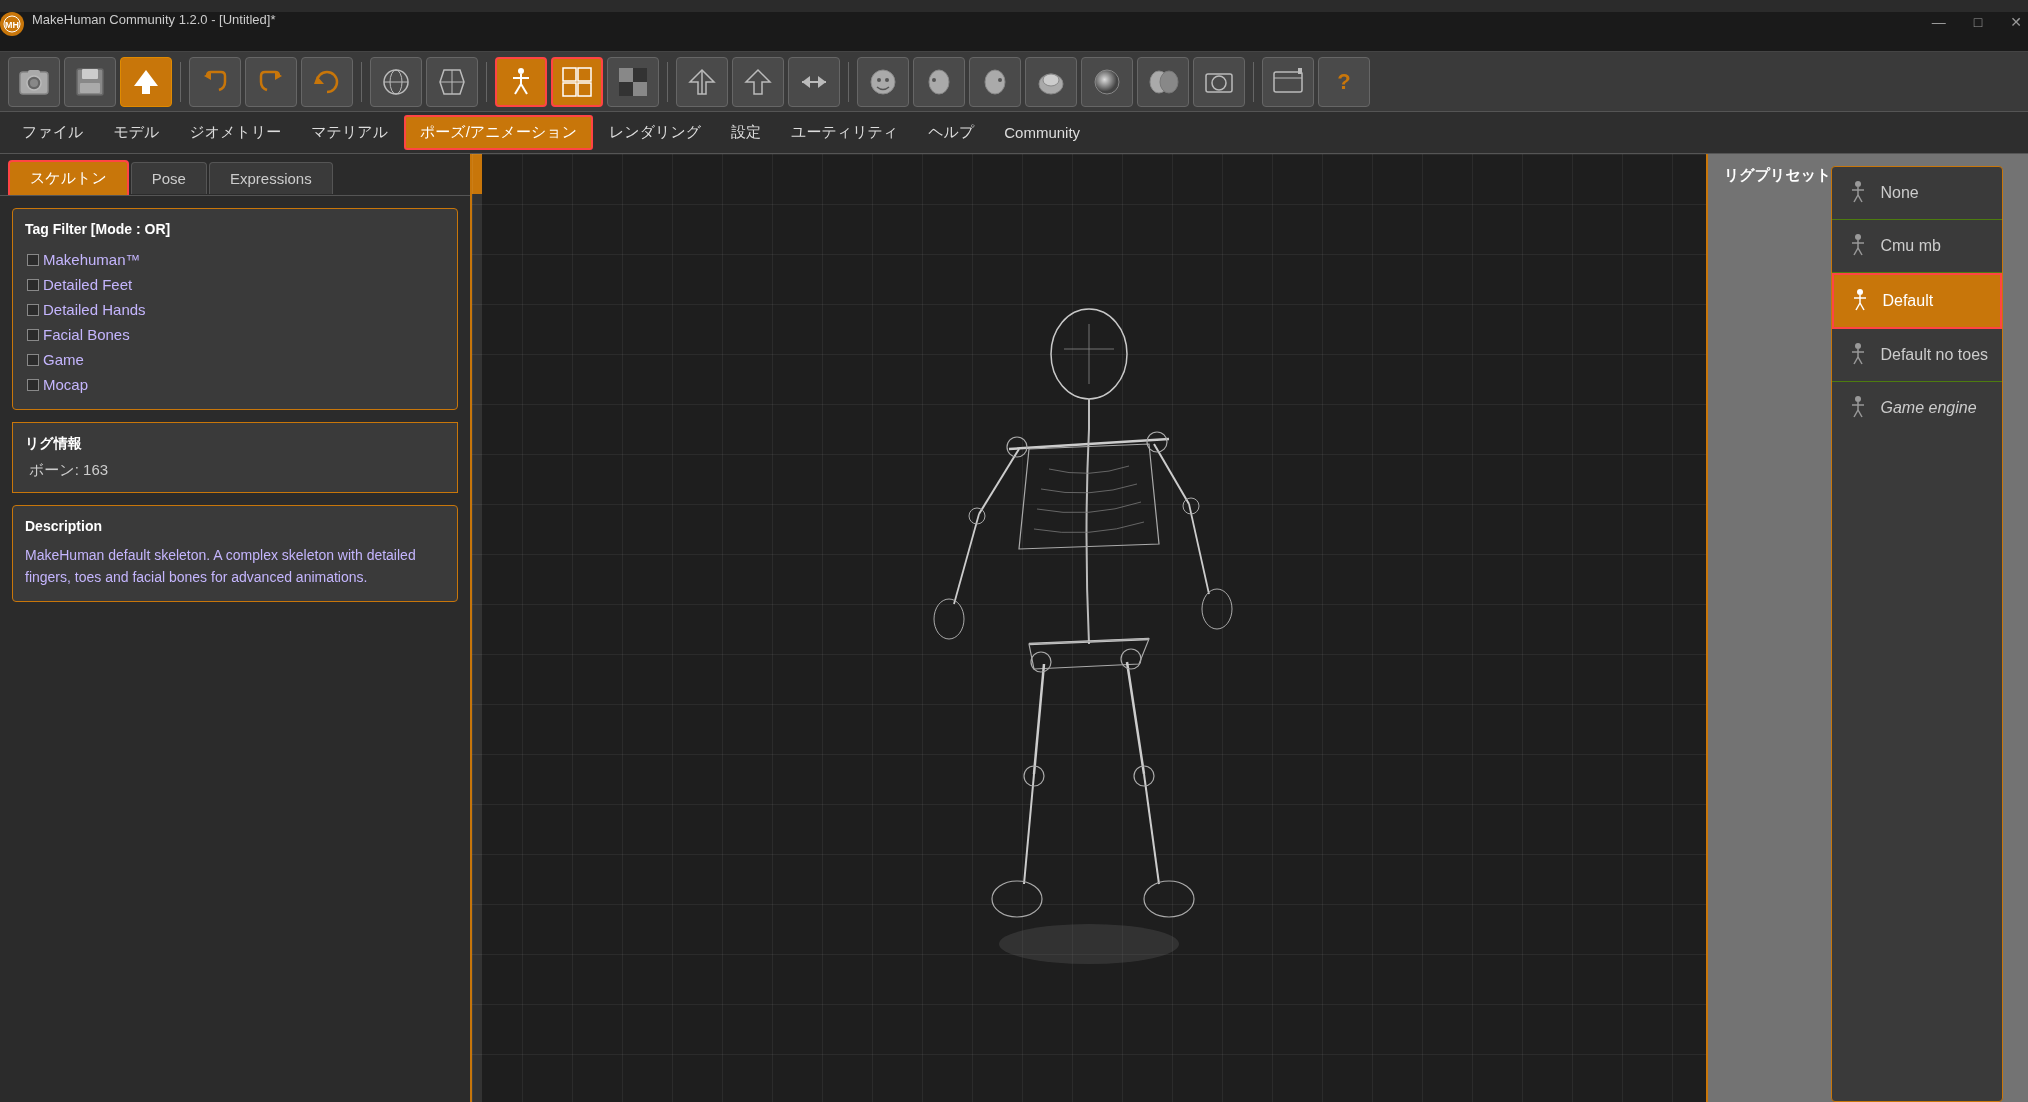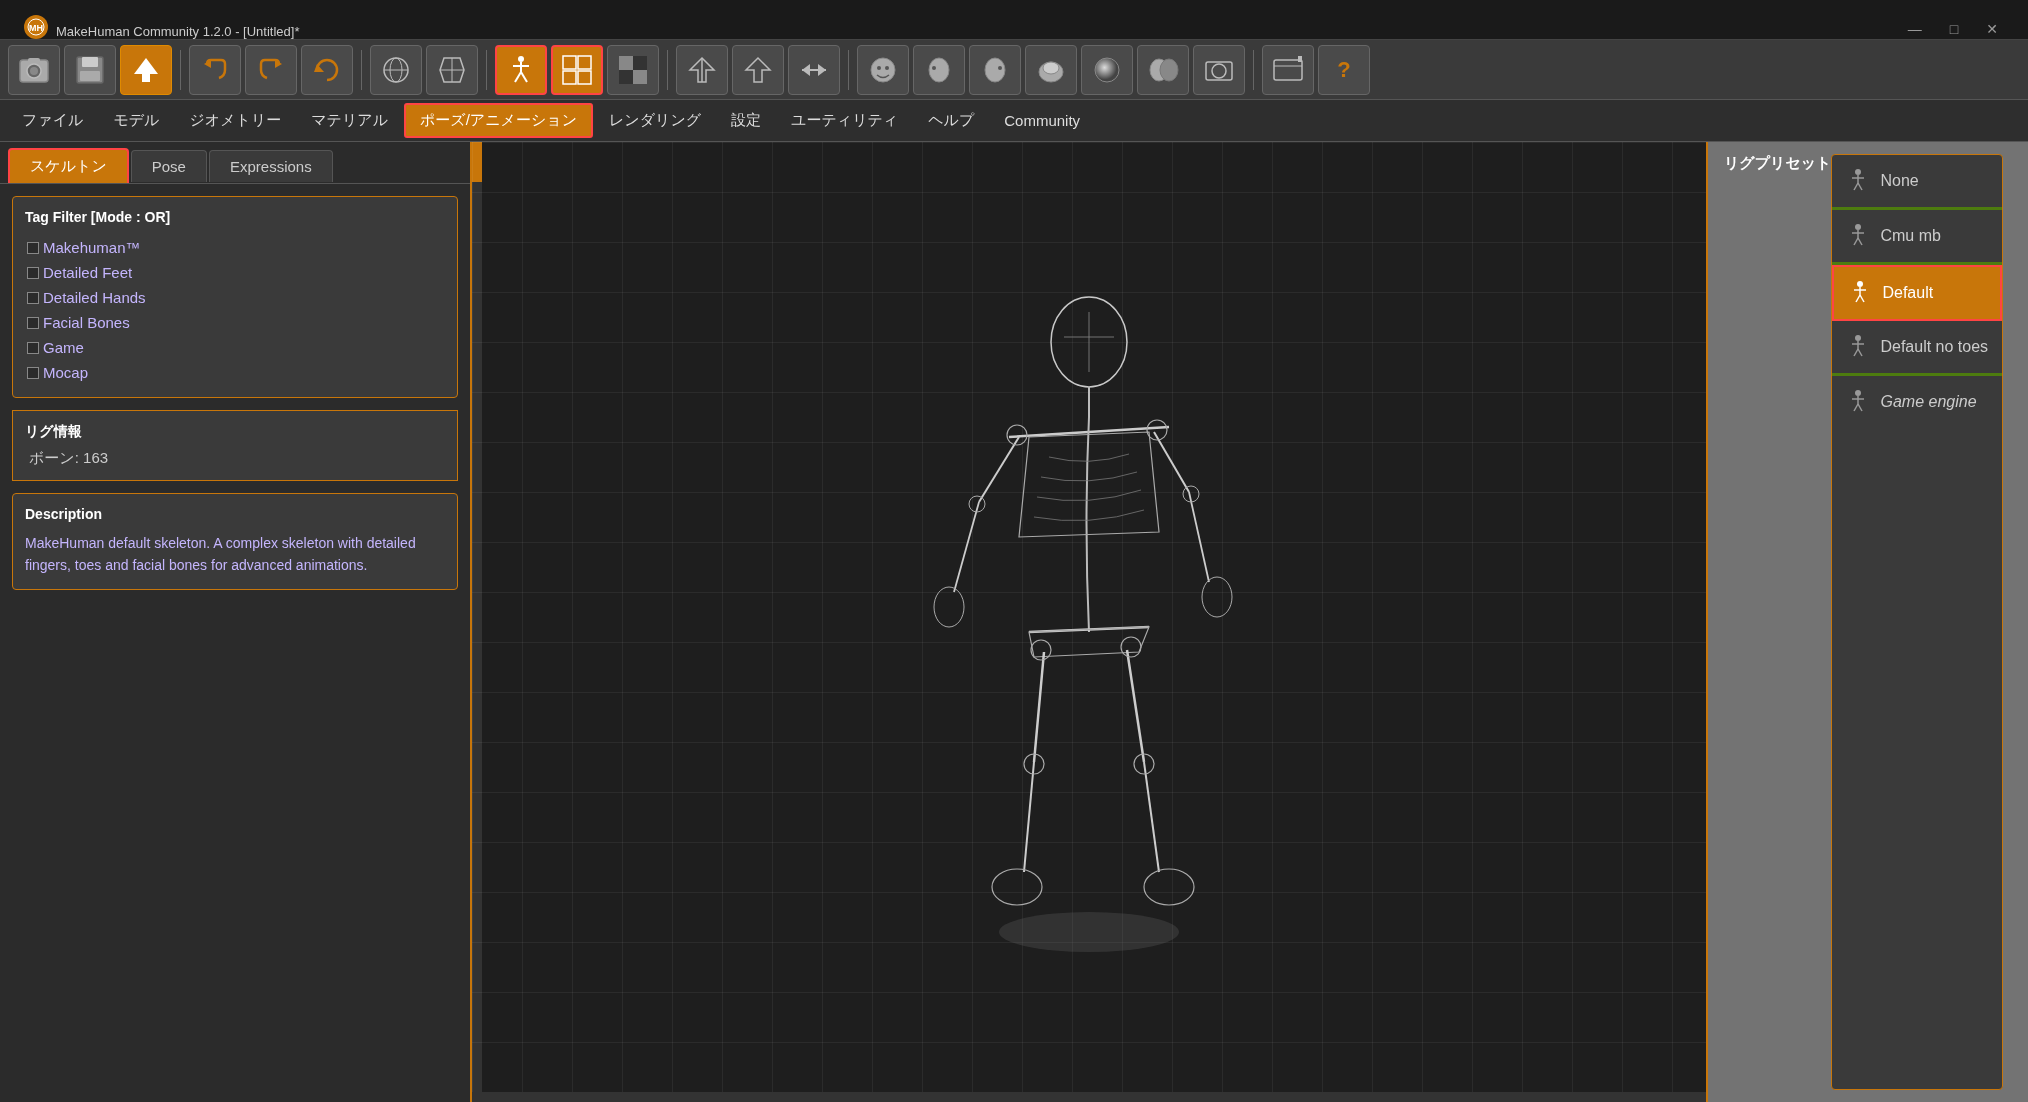--- a/index.html
+++ b/index.html
@@ -12,24 +12,25 @@
       overflow: hidden;
       position: relative;
     }
 
     
     #title-bar {
       width: 100%;
       height: 40px;
       background: #1a1a1a;
       display: flex;
-      align-items: flex-end;
-      padding: 0 24px;
+      align-items: flex-start;
+      padding: 0 0;
       border-bottom: 1px solid #444;
       position: relative;
+      margin-top: 12px;
     }
     #title-bar .app-icon {
       width: 24px;
       height: 24px;
       margin-right: 8px;
       background: #c8760a;
       border-radius: 50%;
       display: flex; align-items: center; justify-content: center;
       font-size: 12px; font-weight: bold; color: #fff;
       flex-shrink: 0;
@@ -299,21 +300,21 @@
     }
 
     .rig-preset-item {
       display: flex;
       align-items: center;
       gap: 10px;
       padding: 12px 14px;
       font-size: 16px;
       color: #ccc;
       cursor: pointer;
-      border-bottom: 3px solid #4d7c0f;
+      border-bottom: 1px solid #4d7c0f;
     }
     .rig-preset-item:last-child { border-bottom: none; font-style: italic; }
     .rig-preset-item.selected {
       background: #c8760a;
       color: #fff;
       border: 2px solid #ff4444;
     }
     .rig-icon {
       width: 24px;
       height: 28px;

